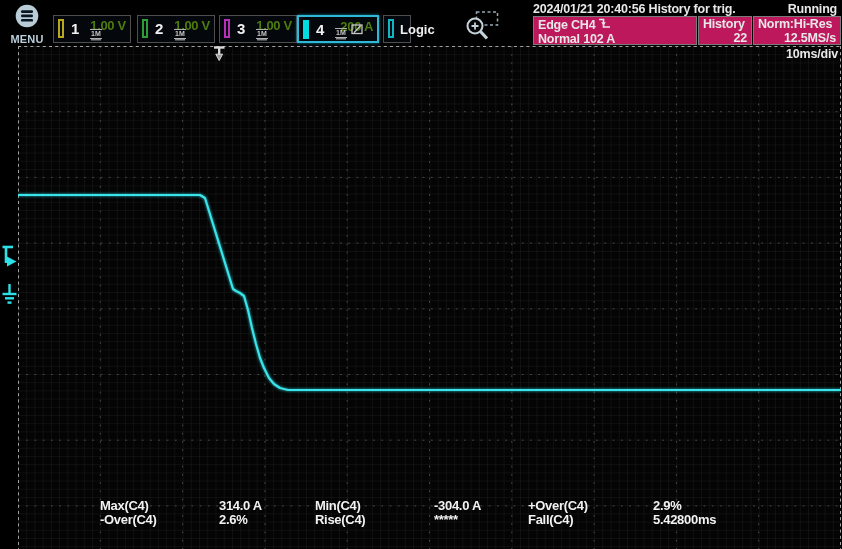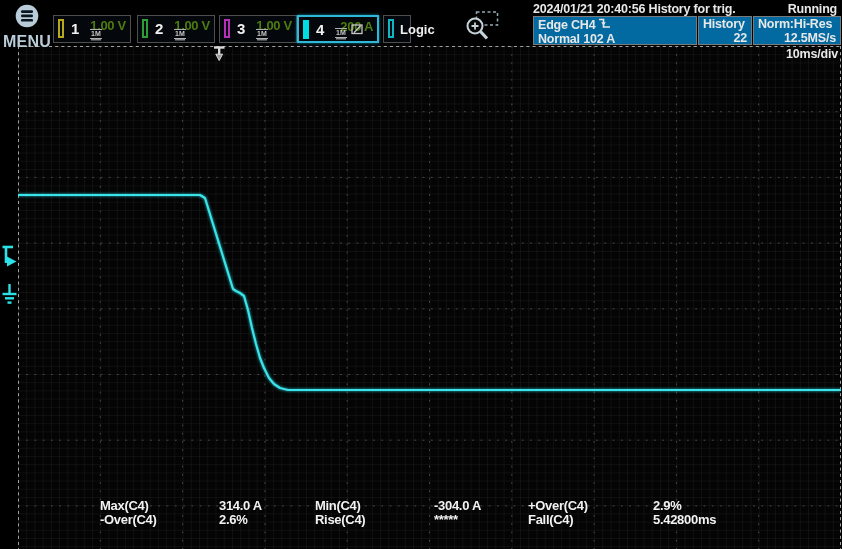--- a/index.html
+++ b/index.html
@@ -1,38 +1,38 @@
 <!DOCTYPE html>
 <html><head>
 <meta charset="utf-8">
 <style>
   html,body{margin:0;padding:0;background:#000;}
   .screen{position:relative;width:842px;height:549px;background:#000;overflow:hidden;
     font-family:"Liberation Sans",sans-serif;color:#e8e8e8;}
   
   .topbar{position:absolute;left:0;top:0;width:842px;height:46px;background:#000;z-index:5;}
   .menu-btn{position:absolute;left:3px;top:4px;width:48px;height:40px;text-align:center;cursor:pointer;}
-  .menu-btn .lbl{display:block;margin-top:1px;font-size:16px;font-weight:bold;color:#b9cdd9;letter-spacing:0.2px;}
+  .menu-btn .lbl{display:block;margin-top:1px;font-size:11px;font-weight:bold;color:#b9cdd9;letter-spacing:0.2px;}
   .chbox{position:absolute;top:15px;height:28px;width:78px;background:#04070b;border:1px solid #4e4e4e;box-sizing:border-box;cursor:pointer;}
   .chbox .bar{position:absolute;left:4px;top:3px;width:6px;height:19px;background:transparent;border:2px solid #888;box-sizing:border-box;}
   .chbox .num{position:absolute;left:17px;top:4px;font-size:15px;font-weight:bold;color:#f0f0f0;}
   .chbox .val{position:absolute;right:4px;top:2px;font-size:13px;font-weight:bold;color:#4d7c0f;letter-spacing:-0.3px;white-space:nowrap;}
   .chbox .imp{position:absolute;left:36px;bottom:3px;font-size:7px;line-height:8px;font-weight:bold;color:#c8c8c8;
     border-top:1px solid #b0b0b0;border-bottom:1px solid #b0b0b0;box-shadow:0 2.5px 0 -1px #8a8a8a;padding:0 1px;}
   .ch1 .bar{border-color:#b8a81e;} .ch2 .bar{border-color:#2b9e35;} .ch3 .bar{border-color:#b62fb6;}
   .ch4{border:2px solid #2fb9d8;box-shadow:0 0 3px #1a7e96;}
   .ch4 .bar{border-color:#00dde2;background:#00dde2;}
   .probe-ic{position:absolute;left:52px;bottom:2px;}
   .logicbox .num{left:16px;font-size:13px;top:6px;}
   .logicbox .bar{border-color:#0fb6c4;}
   .zoomsearch{position:absolute;left:463px;top:10px;cursor:pointer;}
   
   .statusline{position:absolute;left:533px;right:5px;top:2px;display:flex;justify-content:space-between;
     font-size:12.5px;font-weight:bold;letter-spacing:-0.2px;white-space:nowrap;}
-  .sbox{position:absolute;top:16px;height:29px;background:#0369a1;border:1px solid #7a7a7a;box-sizing:border-box;
+  .sbox{position:absolute;top:16px;height:29px;background:#be185d;border:1px solid #7a7a7a;box-sizing:border-box;
     font-size:12.5px;font-weight:bold;letter-spacing:-0.2px;line-height:14px;}
   .sbox .l1,.sbox .l2{display:block;padding:0 4px;white-space:nowrap;}
   .sbox .l1{display:flex;align-items:center;gap:3px;}
   .trigbox{left:533px;width:164px;}
   .histbox{left:698px;width:54px;} .histbox .l2{text-align:right;}
   .acqbox{left:753px;width:88px;} .acqbox .l2{text-align:right;}
   
   .gridwrap{position:absolute;left:18px;top:46px;width:823px;height:503px;}
   .timebase{position:absolute;top:47px;right:4px;font-size:12.5px;font-weight:bold;letter-spacing:-0.2px;z-index:4;}
   .trigpos{position:absolute;left:212px;top:46px;z-index:4;}

